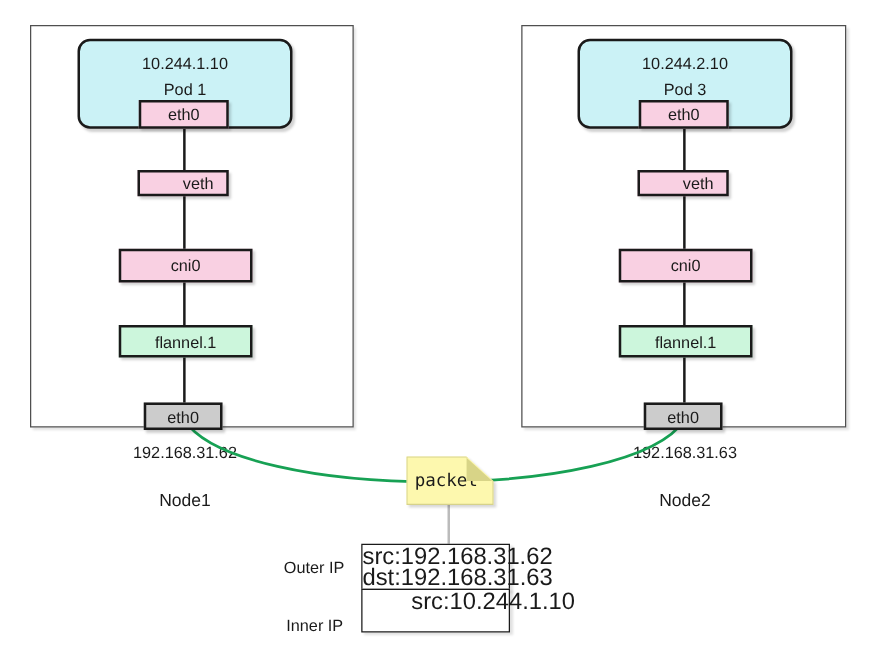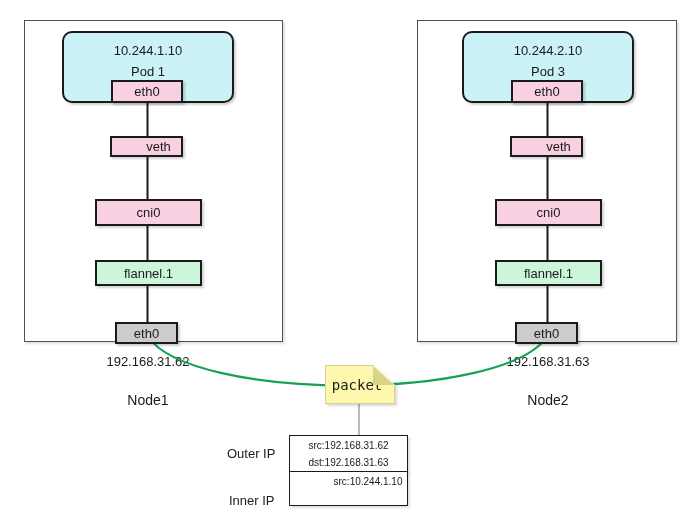--- a/index.html
+++ b/index.html
@@ -63,21 +63,21 @@
   }
   .note-fold{
     position:absolute;right:1px;top:1px;width:21px;height:19px;
     background:var(--note_fold);
     clip-path:polygon(0 0,100% 100%,0 100%);
   }
 
   .info-stack{position:absolute;left:289px;top:435px;width:119px;z-index:6;}
   .info-box{
     box-sizing:border-box;border:1px solid #1a1a1a;background:#ffffff;
-    text-align:center;font-size:10px;line-height:17px;padding-top:1px;
+    text-align:center;font-size:19px;line-height:17px;padding-top:1px;
     box-shadow:2px 2px 2px rgba(0,0,0,0.12);
   }
   .info-box.outer{height:37px;}
   .info-box.inner{height:35px;margin-top:-1px;padding-left:39px;}
   .info-box span{display:block;}
 
   .ip-label{position:absolute;font-size:13px;z-index:3;}
   .lbl-outer{left:227px;top:425px;margin-top:21px;}
   .lbl-inner{left:229px;top:493px;}
 </style>

